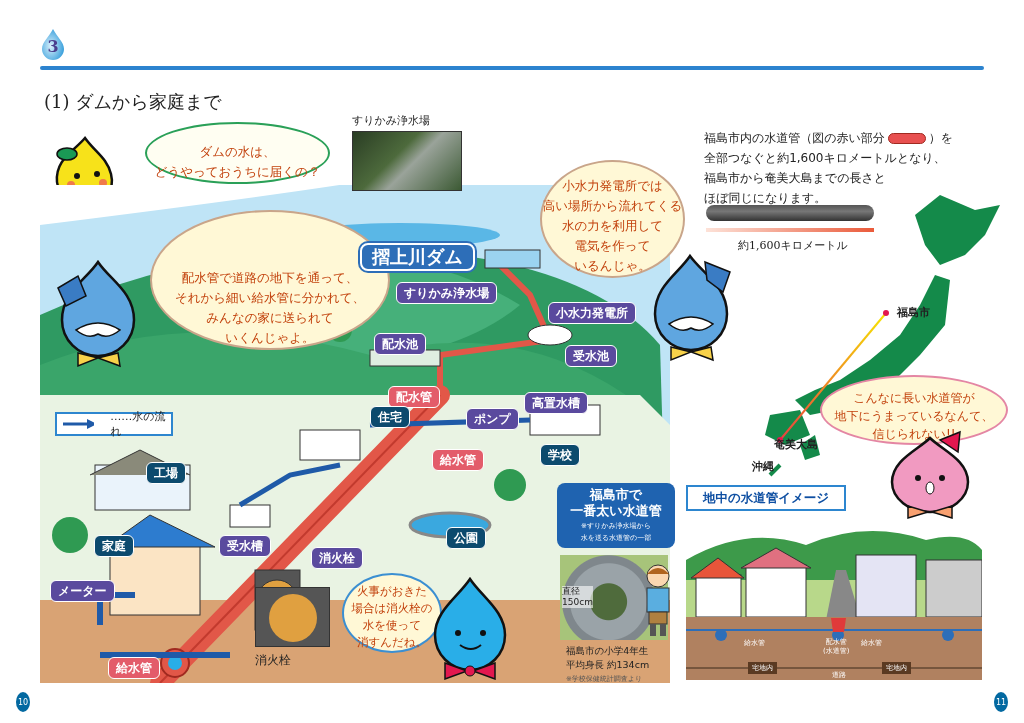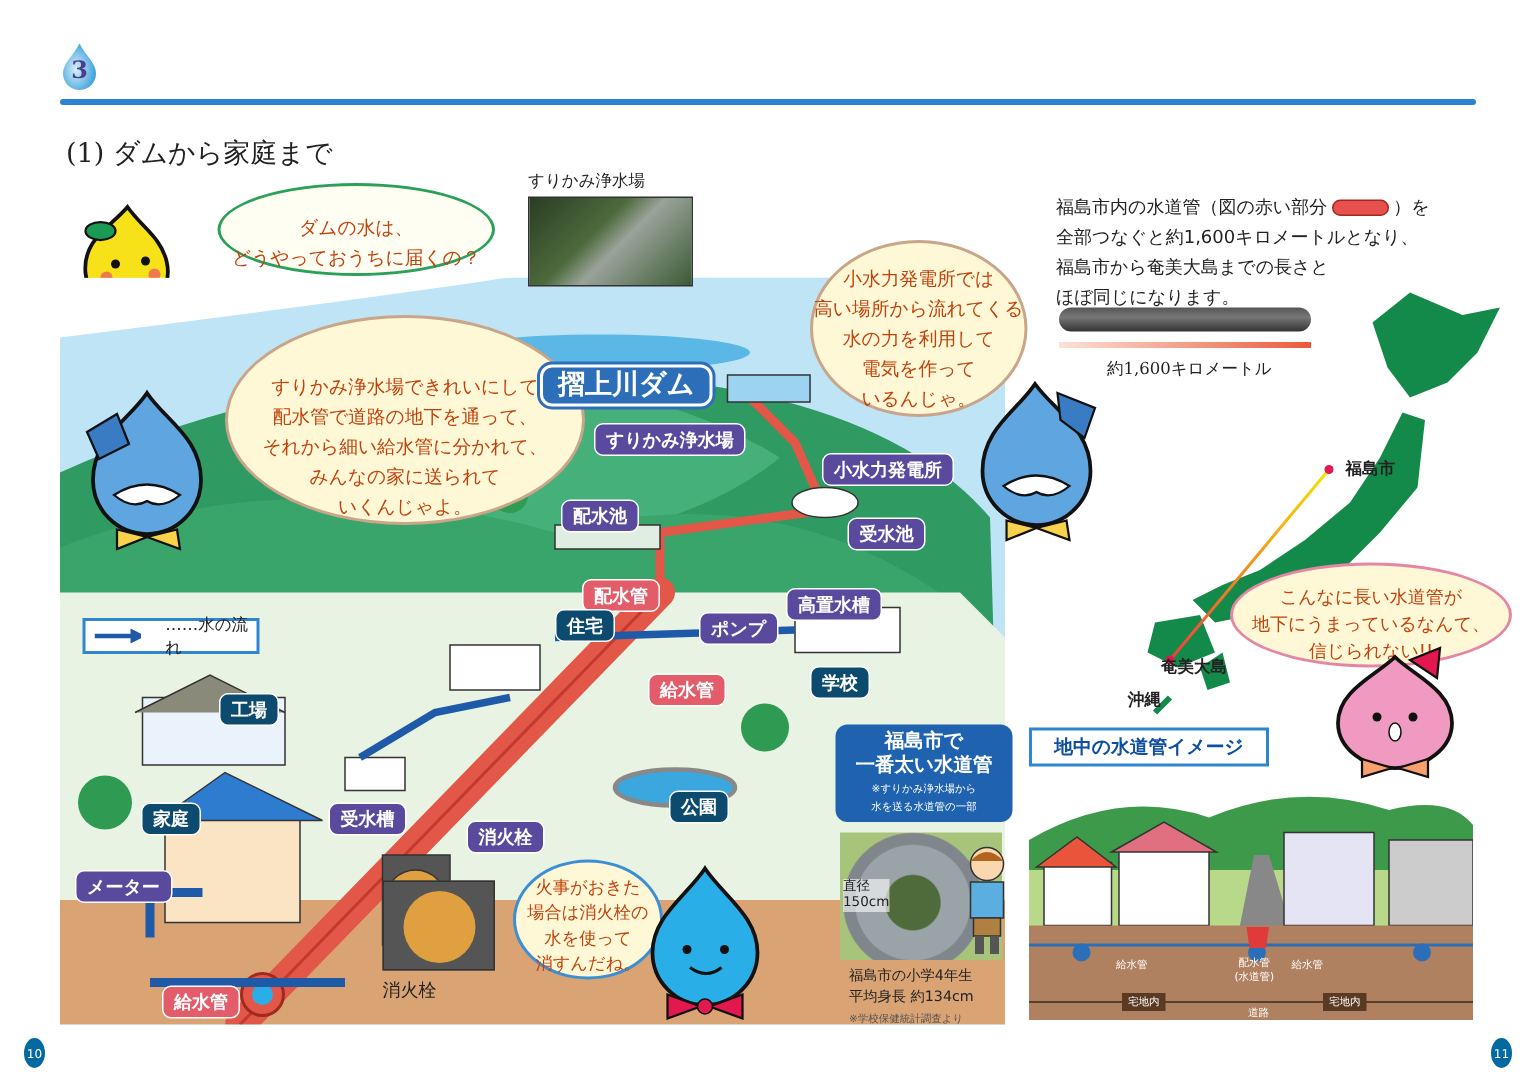--- a/index.html
+++ b/index.html
@@ -108,21 +108,20 @@
     <rect x="215" y="385" width="45" height="60" fill="#555" stroke="#333"></rect>
     <circle cx="237" cy="415" r="20" fill="#e0a040" stroke="#333"></circle>
   </svg>
   
 </div>
 
 <div class="abs" style="left:352px;top:131px;width:110px;height:60px;background:linear-gradient(135deg,#2a3d24,#4d6a3c 40%,#9aa39a 55%,#3c5a34);border:1px solid #333"></div>
 <div class="abs" style="left:352px;top:113px;font-size:11px">すりかみ浄水場</div>
 
 <div class="abs bubble" style="left:150px;top:210px;width:240px;height:140px">
-  <span>すりかみ浄水場できれいにして</span>
   <span>配水管で道路の地下を通って、</span>
   <span>それから細い給水管に分かれて、</span>
   <span>みんなの家に送られて</span>
   <span>いくんじゃよ。</span>
 </div>
 <svg class="abs" style="left:48px;top:258px" width="100" height="110" viewBox="0 0 100 110">
   <path d="M50 4 C38 22 14 34 14 62 a36 36 0 0 0 72 0 C86 34 62 22 50 4Z" fill="#5fa6e0" stroke="#111" stroke-width="2.5"></path>
   <path d="M10 30 L30 18 L38 38 L18 48Z" fill="#3a7cc4" stroke="#111" stroke-width="1.5"></path>
   <path d="M28 72 Q50 58 72 72 Q60 82 50 76 Q40 82 28 72Z" fill="#fff" stroke="#111" stroke-width="1.5"></path>
   <path d="M30 95 L50 100 L30 108Z M70 95 L50 100 L72 108Z" fill="#f8d24a" stroke="#111" stroke-width="1.5"></path>

